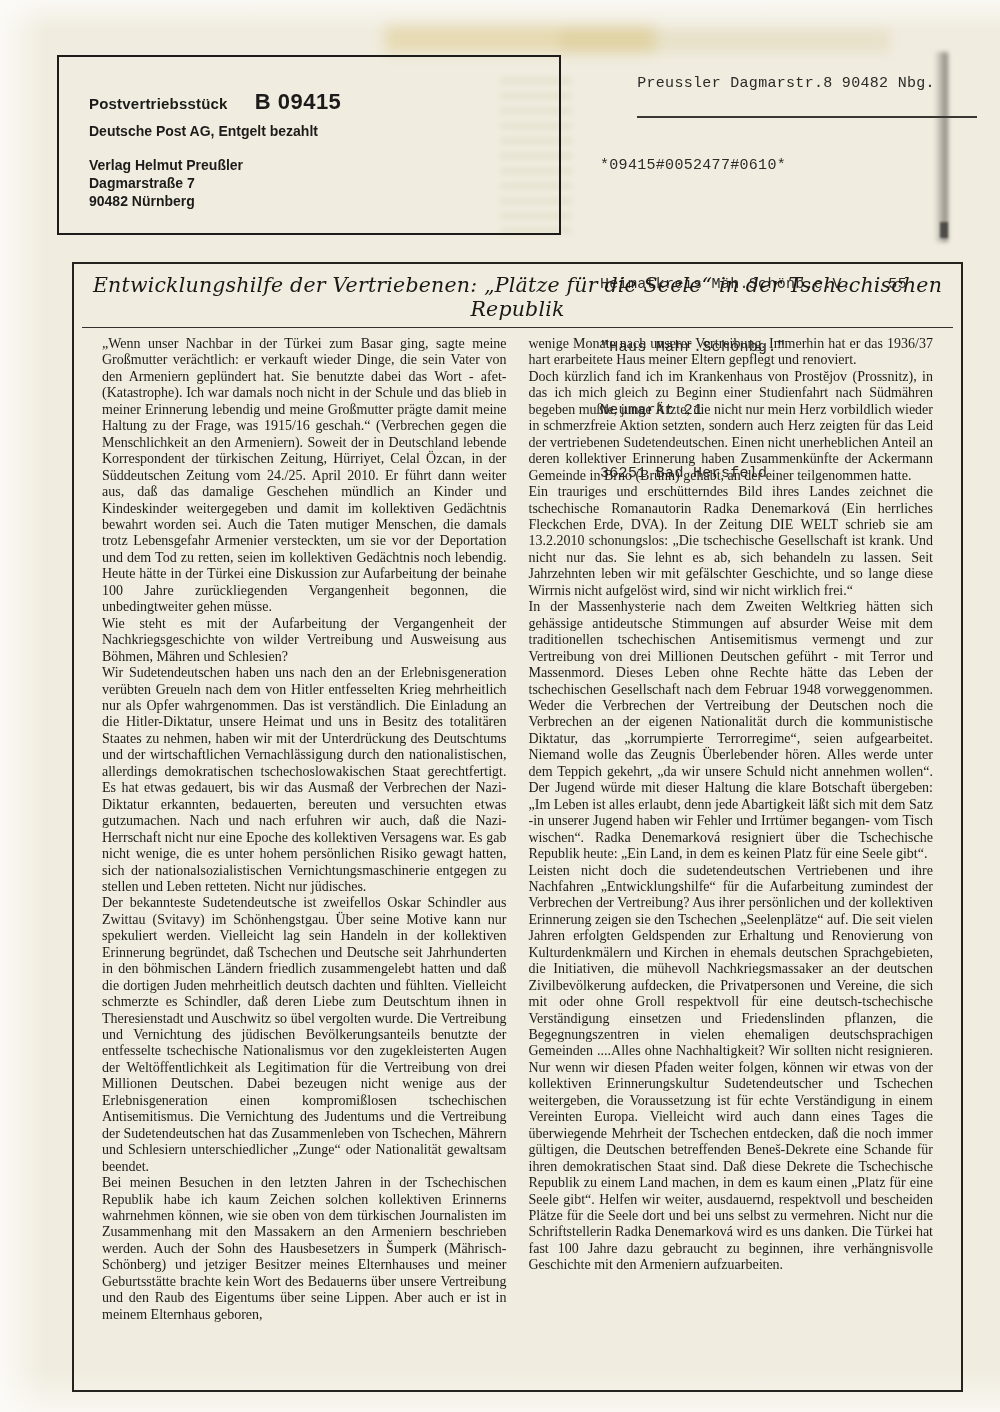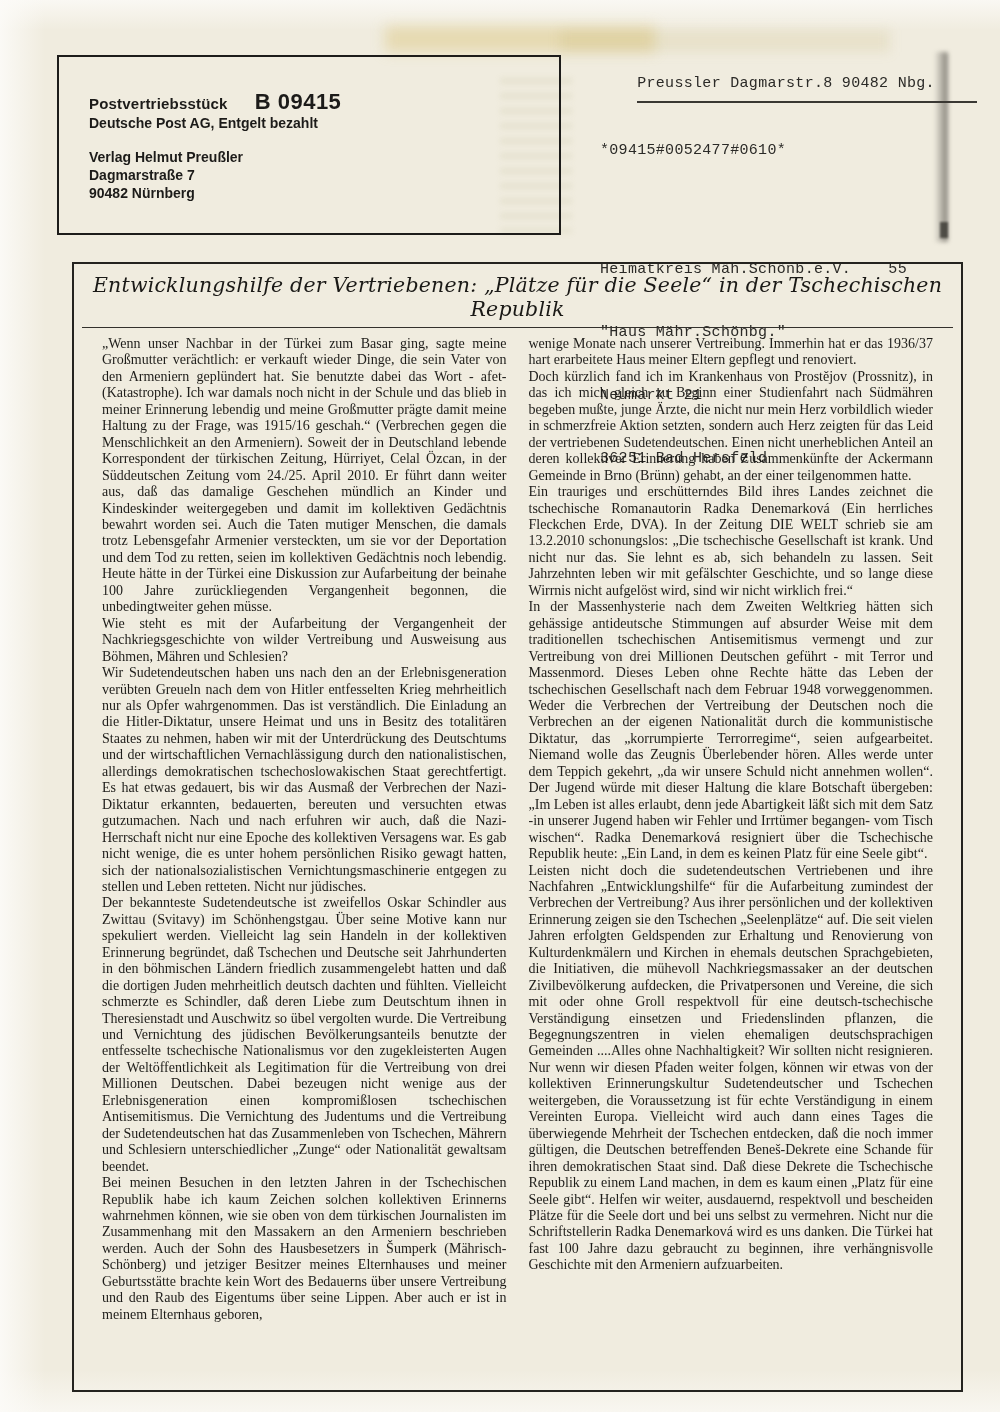--- a/index.html
+++ b/index.html
@@ -37,31 +37,31 @@
     position:absolute;left:57px;top:55px;width:504px;height:180px;
     border:2px solid #1d1c1a;
     box-sizing:border-box;
     font-family:"Liberation Sans", sans-serif;
     color:#1c1b19;
   }
   .pb-inner{padding:32px 0 0 30px;}
   .pv-line{display:flex;align-items:baseline;gap:27px;}
   .pv-label{font-size:15px;font-weight:600;letter-spacing:.2px;}
   .pv-code{font-size:22px;font-weight:700;letter-spacing:.5px;}
-  .pb-line2{font-size:14px;font-weight:700;margin-top:0;}
+  .pb-line2{font-size:14px;font-weight:700;margin-top:8px;}
   .pb-publisher{margin-top:17px;font-size:14px;font-weight:700;line-height:18px;}
 
   
   .address-block{
     position:absolute;left:600px;top:58px;width:345px;
     font-family:"Liberation Mono", monospace;
     font-size:15px;color:#2b2a27;letter-spacing:.3px;
     white-space:pre;
   }
-  .sender-line{display:inline-block;padding-bottom:9px;border-bottom:2px solid #3a3833;min-width:340px;}
+  .sender-line{display:inline-block;padding-bottom:24px;border-bottom:2px solid #3a3833;min-width:340px;}
   .code-line{margin-top:22px;}
   .recipient{margin-top:24px;line-height:21px;}
 
   
   .article{
     position:absolute;left:72px;top:262px;width:891px;height:1130px;
     border:2px solid #24231f;
     box-sizing:border-box;
     background:rgba(255,255,255,0.0);
     color:#1d1c19;

